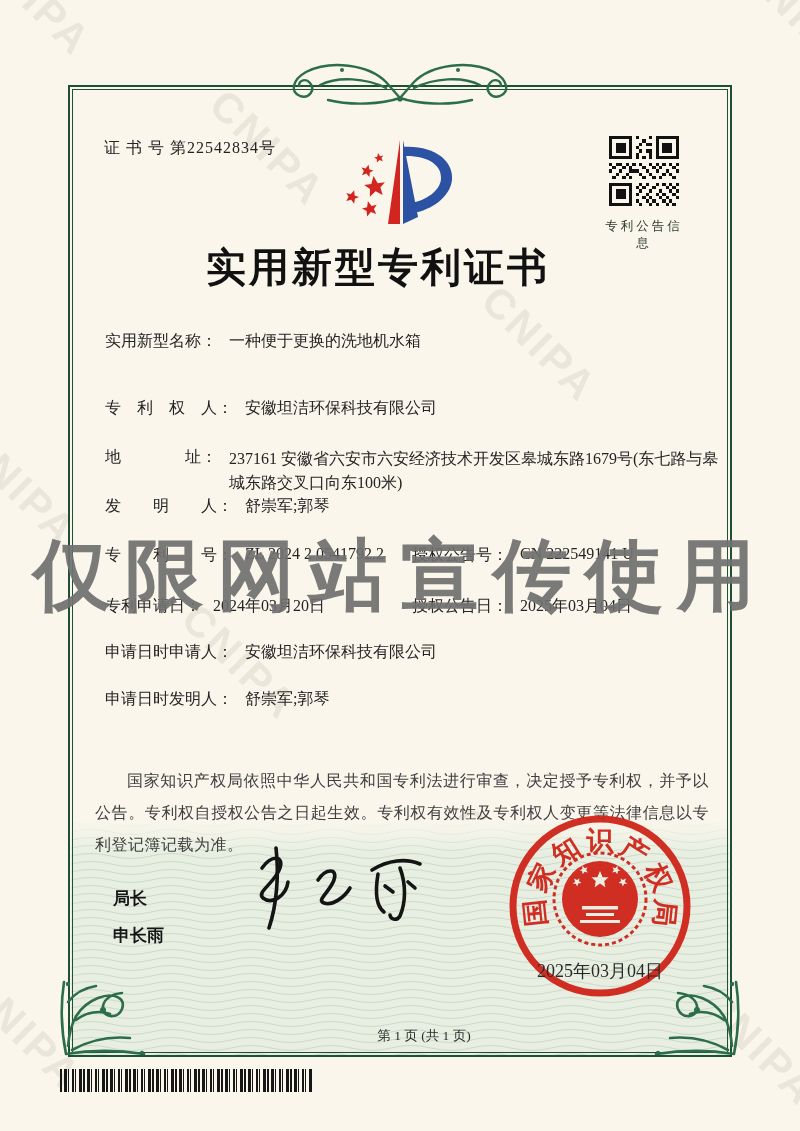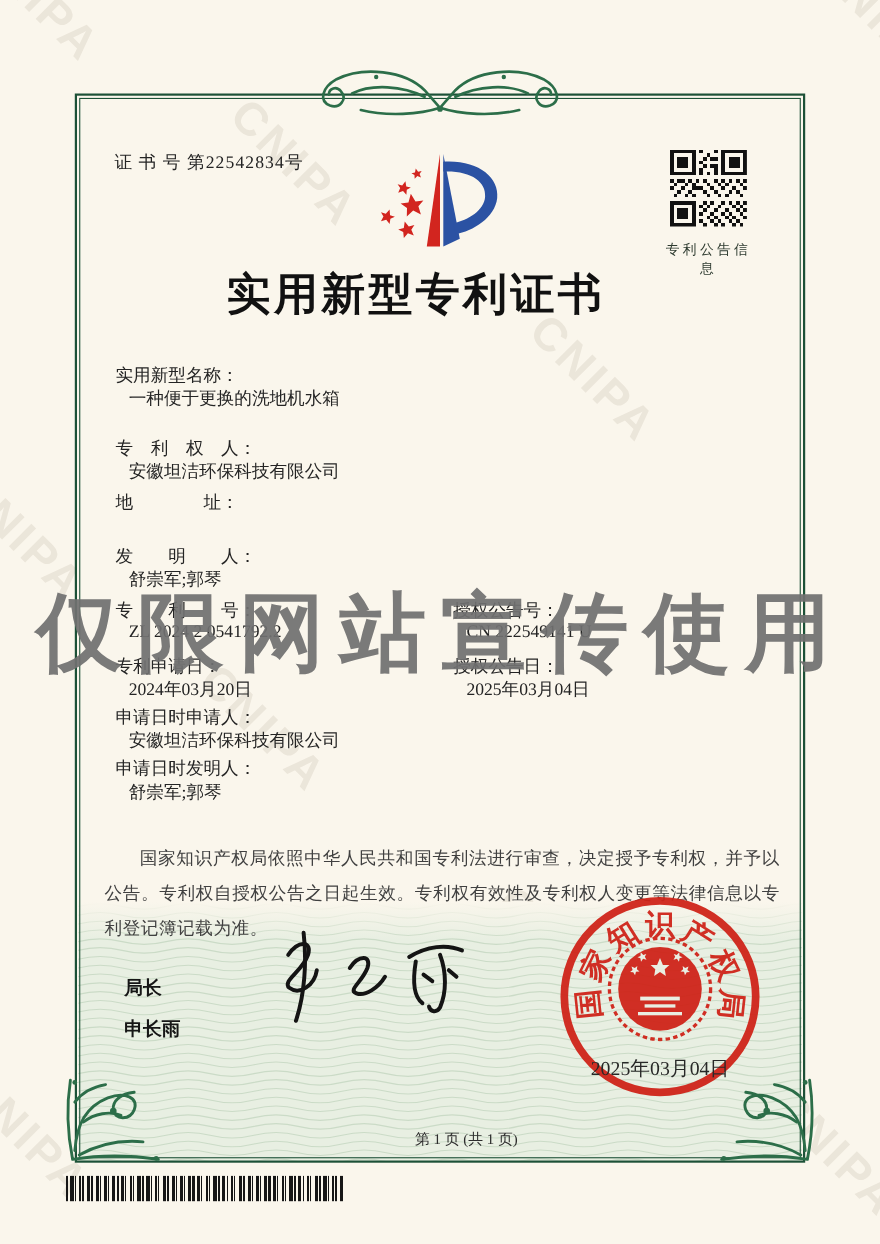--- a/index.html
+++ b/index.html
@@ -41,21 +41,21 @@
     position:absolute; left:104px; top:138px; z-index:10;
     font-size:16px; letter-spacing:1px;
   }
   .logo { position:absolute; left:336px; top:128px; z-index:10; }
   .qr-wrap { position:absolute; left:600px; top:136px; z-index:10; width:88px; text-align:center; }
   .qr-caption { margin-top:8px; font-size:12.5px; letter-spacing:3px; color:#2e3b30; }
   .title {
     position:absolute; left:0; top:240px; width:756px; text-align:center; z-index:10;
     font-size:40px; font-weight:bold; letter-spacing:3px; color:#111;
   }
-  .row { position:absolute; left:105px; z-index:10; display:flex; font-size:16px;flex-direction:column; }
+  .row { position:absolute; left:105px; z-index:10; display:flex; font-size:16px; }
   .row .lbl { white-space:pre; }
   .row .val { margin-left:12px; }
   .r-name   { top:331px; }
   .r-owner  { top:398px; }
   .r-addr   { top:447px; }
   .r-addr .val { width:505px; line-height:24px; }
   .r-inv    { top:496px; }
   .r-patno  { top:545px; }
   .r-appdate{ top:596px; }
   .r-right  { left:412px; }
@@ -253,20 +253,21 @@
   <div class="row r-name">
     <span class="lbl">实用新型名称：</span>
     <span class="val">一种便于更换的洗地机水箱</span>
   </div>
   <div class="row r-owner">
     <span class="lbl">专　利　权　人：</span>
     <span class="val">安徽坦洁环保科技有限公司</span>
   </div>
   <div class="row r-addr">
     <span class="lbl">地　　　　址：</span>
+    <span class="val">237161 安徽省六安市六安经济技术开发区皋城东路1679号(东七路与皋城东路交叉口向东100米)</span>
   </div>
   <div class="row r-inv">
     <span class="lbl">发　　明　　人：</span>
     <span class="val">舒崇军;郭琴</span>
   </div>
   <div class="row r-patno">
     <span class="lbl">专　　利　　号：</span>
     <span class="val">ZL 2024 2 0541792.2</span>
   </div>
   <div class="row r-patno r-right">

